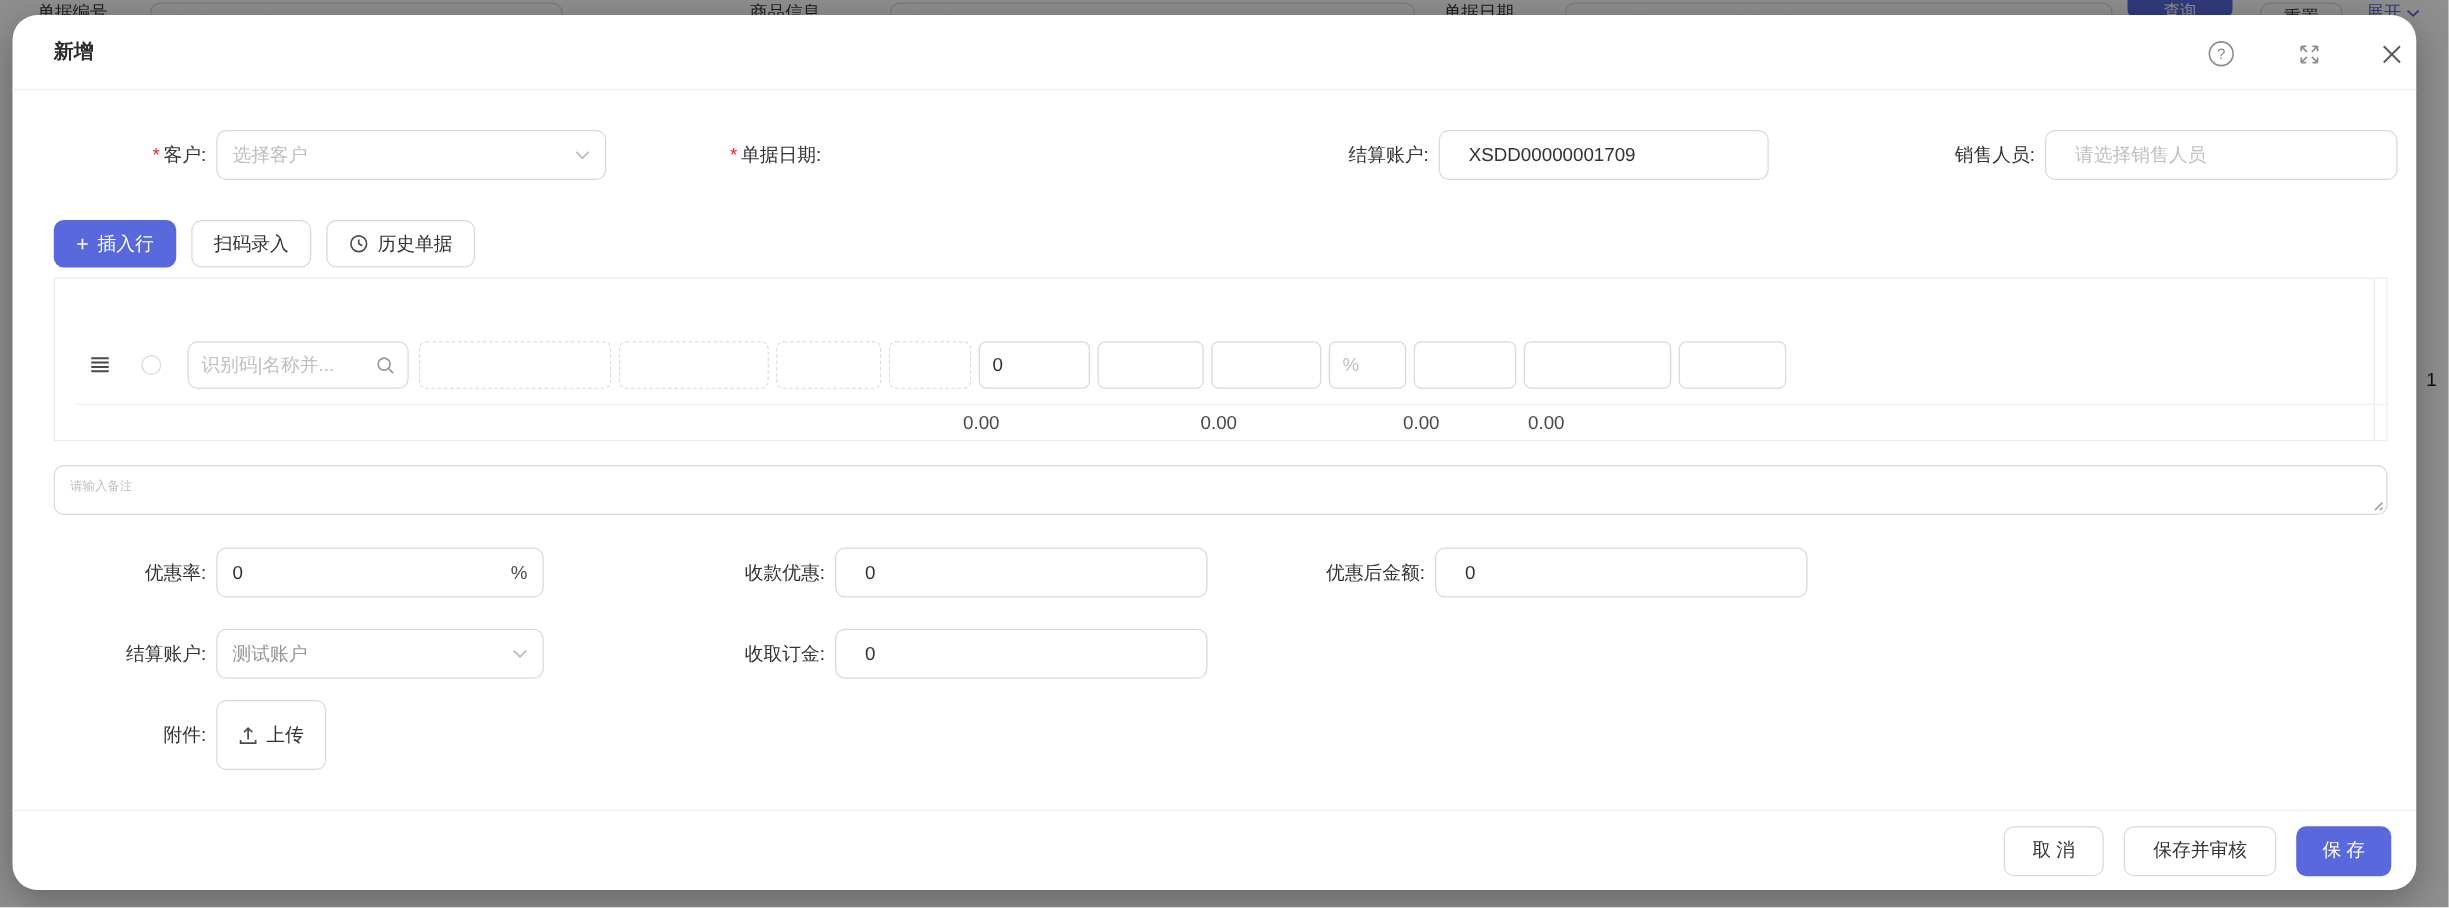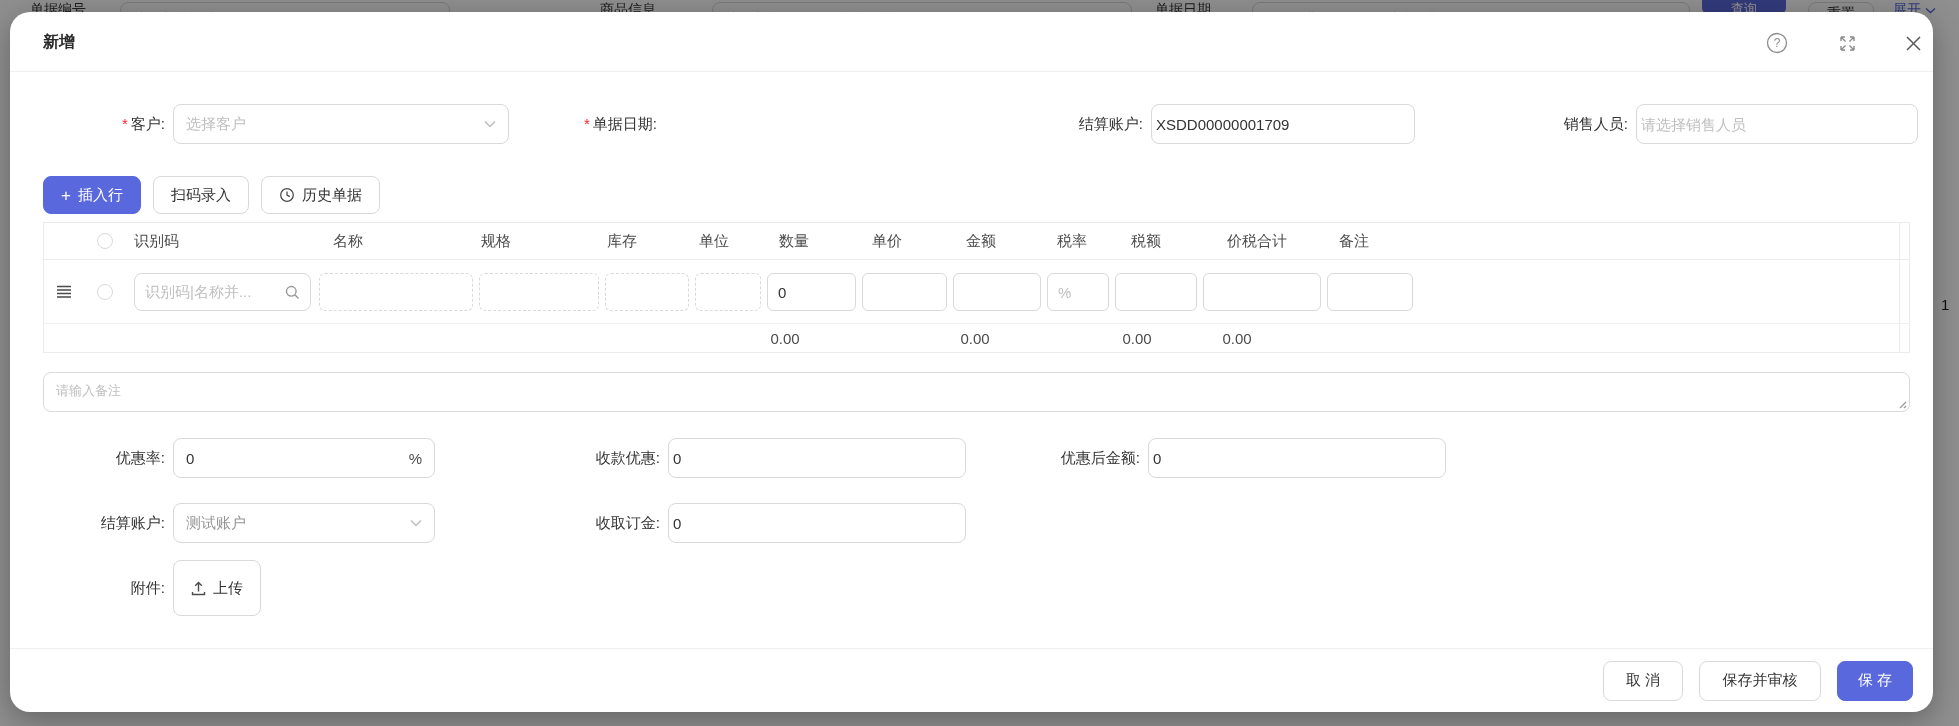--- a/index.html
+++ b/index.html
@@ -32,52 +32,52 @@
   .hicon{position:absolute;top:20px;width:22px;height:22px;display:flex;align-items:center;justify-content:center;cursor:pointer;}
 
   .fi{position:absolute;height:40px;display:flex;align-items:center;}
   .lb{flex:none;text-align:right;font-size:15px;color:#333;margin-right:8px;white-space:nowrap;}
   .req::before{content:"*";color:var(--red);margin-right:3px;font-size:15px;}
   .ctl{height:40px;border:1px solid var(--border);border-radius:8px;background:#fff;display:flex;
        align-items:center;padding:0 12px;font-size:15px;color:#333;}
   .ctl .ph{color:var(--ph);}
   .ctl.between{justify-content:space-between;}
   input.txt{height:40px;border:1px solid var(--border);border-radius:8px;background:#fff;
-       padding:0 4px;font-size:15px;color:#333;outline:none;}
+       padding:0 23px;font-size:15px;color:#333;outline:none;}
   input::placeholder,textarea::placeholder{color:var(--ph);}
 
   
   .toolbar{position:absolute;left:33px;top:164px;display:flex;gap:12px;}
   .btn{height:38px;border:1px solid var(--border);border-radius:8px;background:#fff;color:#333;
        font-size:15px;display:inline-flex;align-items:center;justify-content:center;padding:0 17px;gap:7px;cursor:pointer;}
   .btn-primary{background:var(--primary);border-color:var(--primary);color:#fff;}
 
   
   .grid{position:absolute;left:33px;top:210px;width:1867px;height:131px;border:1px solid var(--border-light);background:#fff;}
   .g-head{position:absolute;left:0;top:0;right:0;height:37px;border-bottom:1px solid var(--border-light);}
   .th{position:absolute;top:0;line-height:36px;font-size:15px;color:#4c4c4c;white-space:nowrap;}
-  .g-row{position:absolute;left:0;top:37px;right:0;height:64px;border-bottom:1px solid #f0f0f0;}
+  .g-row{position:absolute;left:16px;top:37px;right:0;height:64px;border-bottom:1px solid #f0f0f0;}
   .g-foot{position:absolute;left:0;top:101px;right:0;height:29px;}
   .gutter{position:absolute;top:0;bottom:0;right:9px;width:1px;background:var(--border-light);}
   .radio{position:absolute;width:16px;height:16px;border:1px solid var(--border);border-radius:50%;background:#fff;cursor:pointer;}
   .cell{position:absolute;top:13px;height:38px;border:1px solid var(--border);border-radius:6px;background:#fff;
         font-size:15px;color:#333;display:flex;align-items:center;padding:0 10px;}
   .cell.dash{border-style:dashed;}
   input.cellin{position:absolute;top:13px;height:38px;border:1px solid var(--border);border-radius:6px;
         background:#fff;font-size:15px;color:#333;padding:0 10px;outline:none;}
   .searchbox{position:absolute;left:90px;top:13px;width:177px;height:38px;border:1px solid var(--border);
         border-radius:8px;background:#fff;display:flex;align-items:center;padding:0 10px;gap:6px;}
   .searchbox .ph{flex:1;font-size:15px;color:var(--ph);white-space:nowrap;overflow:hidden;text-overflow:ellipsis;}
   .handle{position:absolute;left:12px;top:25px;cursor:grab;}
   .tt{position:absolute;top:0;line-height:29px;transform:translateX(-50%);font-size:15px;color:#4c4c4c;}
 
   
   .remark-wrap{position:absolute;left:33px;top:360px;width:1867px;height:40px;}
   textarea.remark{width:100%;height:100%;border:1px solid var(--border);border-radius:8px;resize:none;
-        padding:9px 12px;font-size:13px;color:#333;outline:none;display:block;}
+        padding:9px 12px;font-size:10px;color:#333;outline:none;display:block;}
   .resize-corner{position:absolute;right:3px;bottom:3px;pointer-events:none;}
 
   .suffix{color:#4c4c4c;}
   .footer{position:absolute;left:0;right:0;top:636px;height:64px;border-top:1px solid #f0f0f0;
         display:flex;align-items:center;justify-content:flex-end;gap:16px;padding-right:20px;}
   .footer .btn{height:40px;}
   svg{display:block;}
 </style>
 </head>
 <body>
@@ -132,21 +132,21 @@
       </span>
       <span class="hicon" style="left:1892px">
         <svg width="17" height="17" viewBox="0 0 17 17" stroke="#595959" stroke-width="1.5">
             <path d="M2,2 L15,15 M15,2 L2,15"></path>
           </svg>
       </span>
     </div>
 
     <div class="fi" style="left:95px;top:92px">
       <span class="lb req" style="width:60px">客户:</span>
-      <div class="ctl between" style="width:336px">
+      <div class="ctl between" style="width:312px">
         <span class="ph">选择客户</span>
         <svg width="12" height="8" viewBox="0 0 12 8">
             <polyline points="1,1.5 6,6.5 11,1.5" fill="none" stroke="#bfbfbf" stroke-width="1.5"></polyline>
           </svg>
       </div>
     </div>
     <div class="fi" style="left:547px;top:92px">
       <span class="lb req" style="width:100px">单据日期:</span>
     </div>
     <div class="fi" style="left:1045px;top:92px">
@@ -170,35 +170,20 @@
         <svg width="16" height="16" viewBox="0 0 16 16" fill="none" stroke="#4c4c4c" stroke-width="1.3">
           <circle cx="8" cy="8" r="6.3"></circle>
             <path d="M8,4.5 V8 L10.8,9.6"></path>
         </svg>
         <span>历史单据</span>
       </button>
     </div>
 
     <div class="grid">
       <div class="gutter"></div>
-      <div class="g-head">
-        <span class="radio" style="left:53px;top:10px"></span>
-        <span class="th" style="left:90px">识别码</span>
-        <span class="th" style="left:289px">名称</span>
-        <span class="th" style="left:437px">规格</span>
-        <span class="th" style="left:563px">库存</span>
-        <span class="th" style="left:655px">单位</span>
-        <span class="th" style="left:735px">数量</span>
-        <span class="th" style="left:828px">单价</span>
-        <span class="th" style="left:922px">金额</span>
-        <span class="th" style="left:1013px">税率</span>
-        <span class="th" style="left:1087px">税额</span>
-        <span class="th" style="left:1183px">价税合计</span>
-        <span class="th" style="left:1295px">备注</span>
-      </div>
       <div class="g-row">
         <span class="handle">
           <svg width="16" height="14" viewBox="0 0 16 14" stroke="#4a4a4a" stroke-width="1.6">
               <path d="M1,1.5 h14 M1,5 h14 M1,8.5 h14 M1,12 h14"></path>
             </svg>
         </span>
         <span class="radio" style="left:53px;top:24px"></span>
         <div class="searchbox">
           <span class="ph">识别码|名称并...</span>
           <svg width="15" height="15" viewBox="0 0 15 15" fill="none" stroke="#999" stroke-width="1.4">

